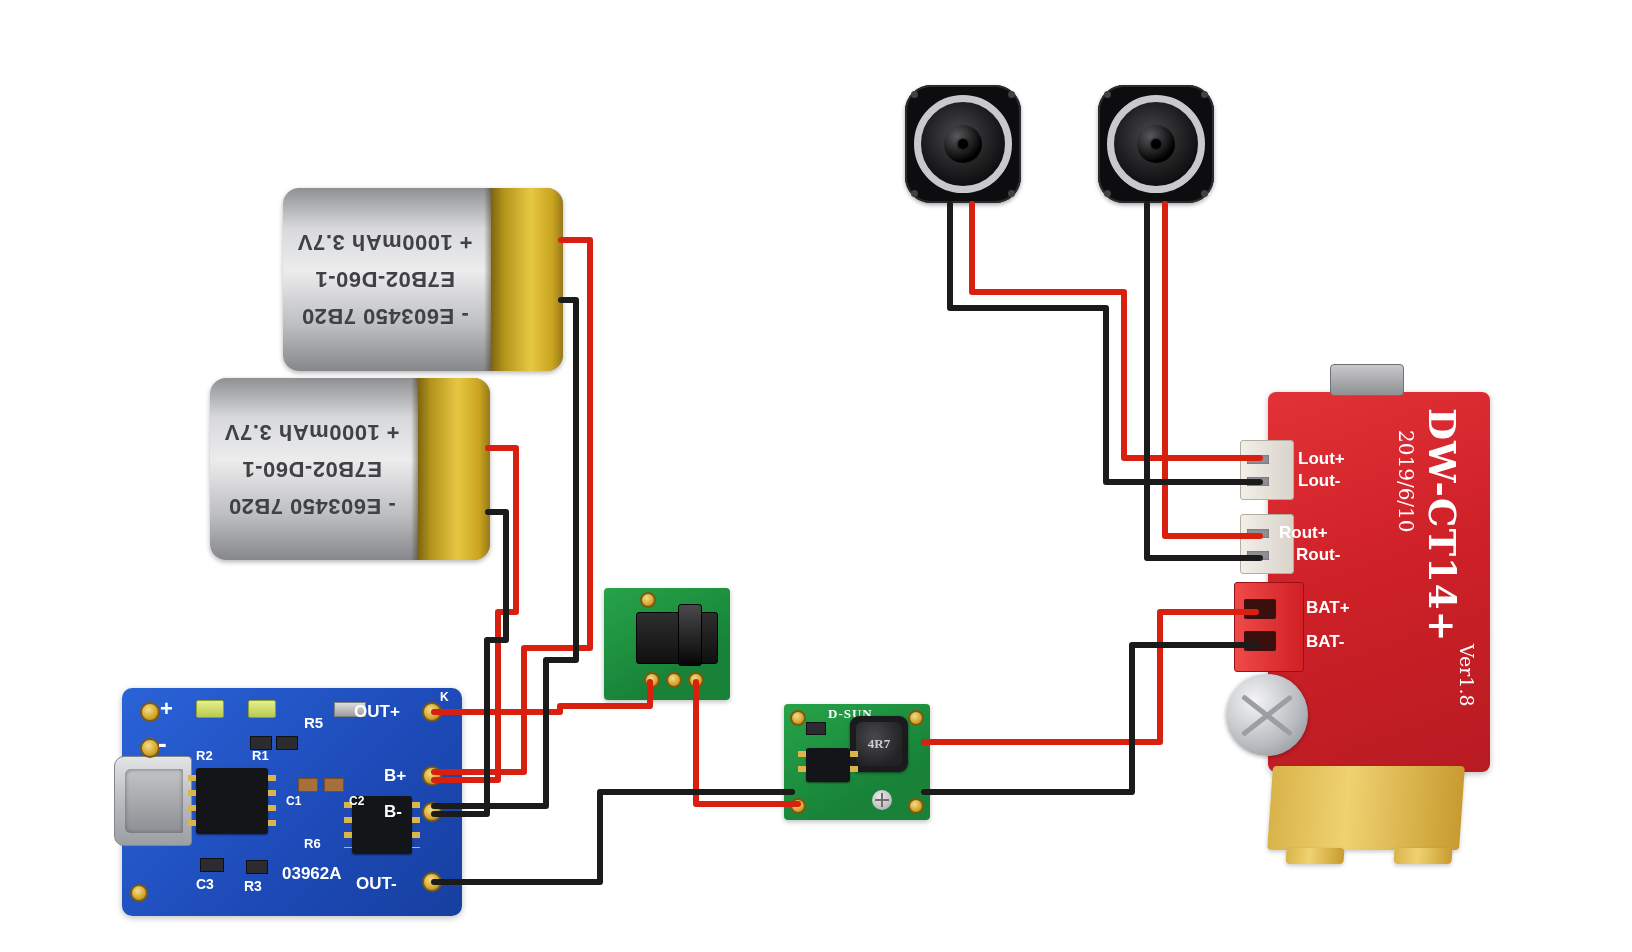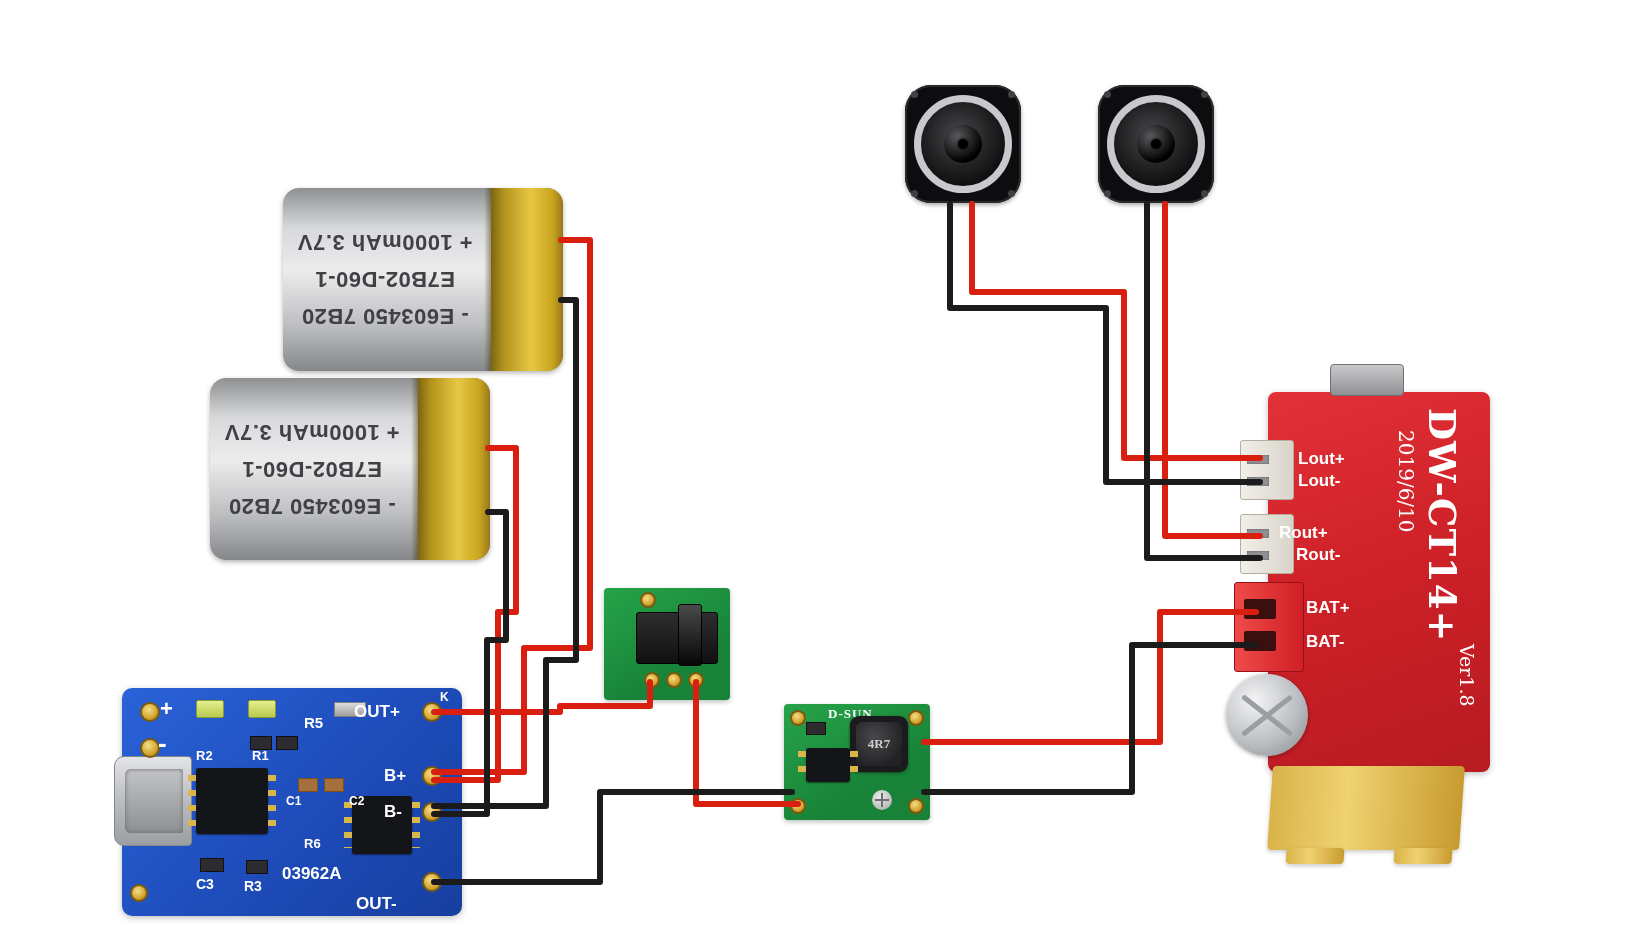--- a/index.html
+++ b/index.html
@@ -193,21 +193,21 @@
     <div class="smd-dark" style="left:124px;top:172px;width:20px;height:12px;"></div>
     <div class="ic" style="left:74px;top:80px;width:72px;height:66px;"></div>
     <div class="ic" style="left:230px;top:108px;width:60px;height:58px;"></div>
 
     <div class="lbl" style="left:38px;top:8px;font-size:22px;">+</div>
     <div class="lbl" style="left:36px;top:40px;font-size:26px;">-</div>
     <div class="lbl" style="left:232px;top:14px;font-size:17px;">OUT+</div>
     <div class="lbl" style="left:318px;top:2px;font-size:12px;">K</div>
     <div class="lbl" style="left:262px;top:78px;font-size:17px;">B+</div>
     <div class="lbl" style="left:262px;top:114px;font-size:17px;">B-</div>
-    <div class="lbl" style="left:234px;top:186px;font-size:17px;margin-top:20px;">OUT-</div>
+    <div class="lbl" style="left:234px;top:186px;font-size:17px;">OUT-</div>
     <div class="lbl" style="left:74px;top:60px;font-size:13px;">R2</div>
     <div class="lbl" style="left:130px;top:60px;font-size:13px;">R1</div>
     <div class="lbl" style="left:182px;top:26px;font-size:15px;">R5</div>
     <div class="lbl" style="left:182px;top:148px;font-size:13px;">R6</div>
     <div class="lbl" style="left:164px;top:106px;font-size:12px;">C1</div>
     <div class="lbl" style="left:198px;top:106px;font-size:12px;margin-left:29px;">C2</div>
     <div class="lbl" style="left:74px;top:188px;font-size:14px;">C3</div>
     <div class="lbl" style="left:122px;top:190px;font-size:14px;">R3</div>
     <div class="lbl" style="left:160px;top:176px;font-size:17px;">03962A</div>
   </div>

